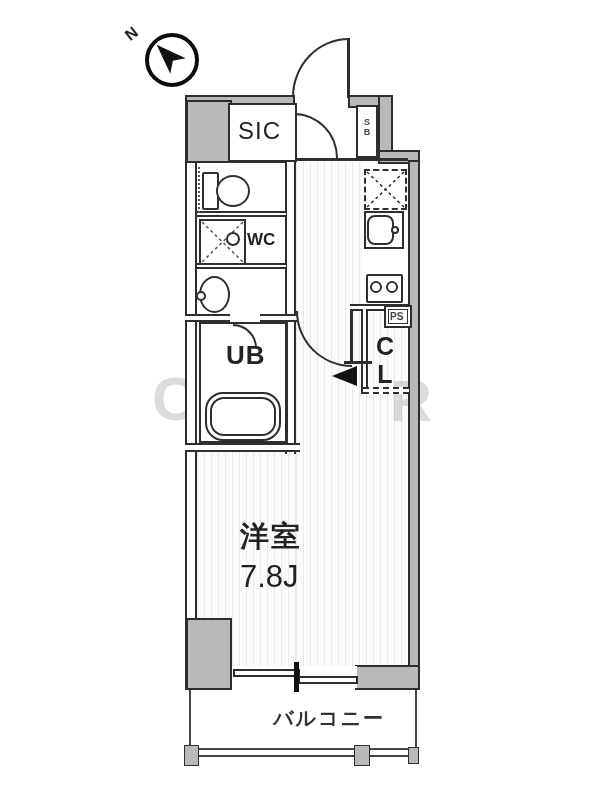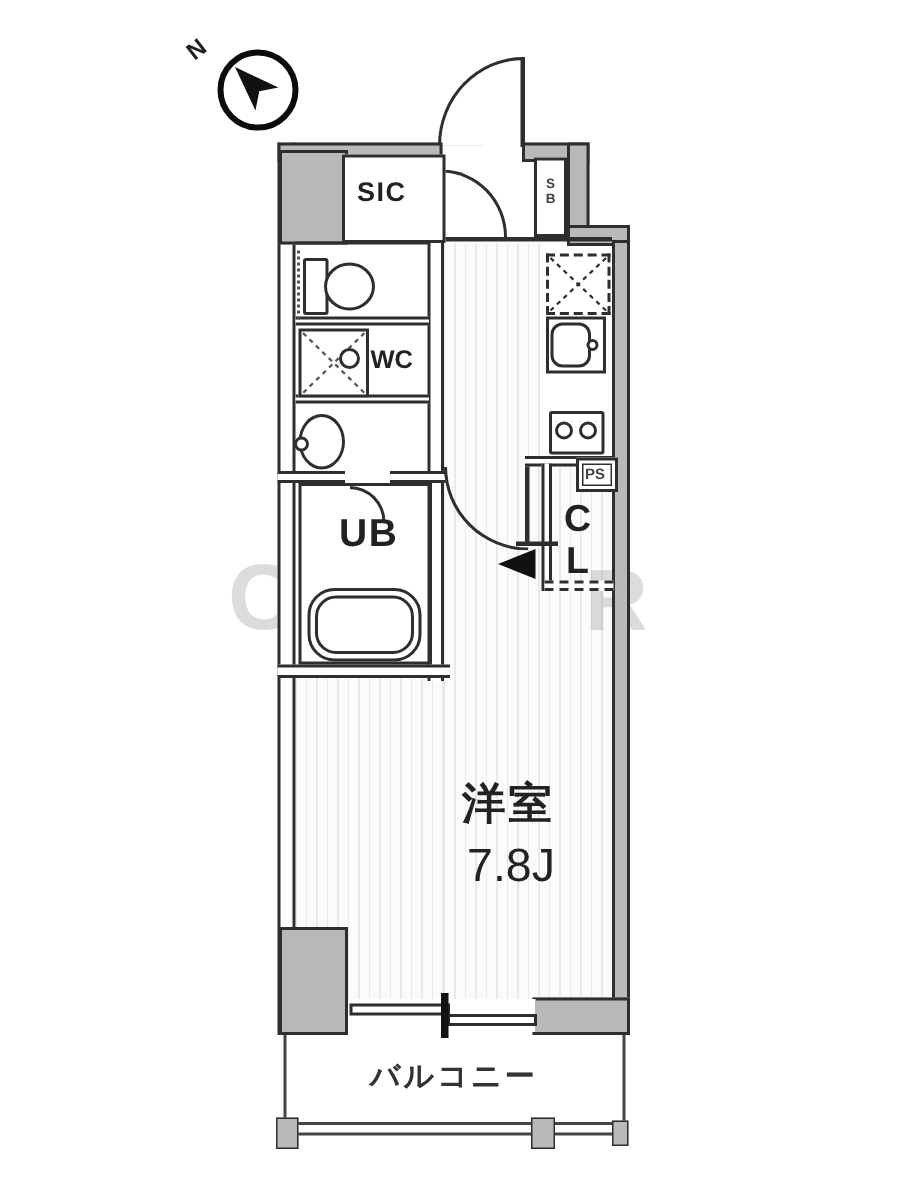--- a/index.html
+++ b/index.html
@@ -51,21 +51,21 @@
   <div class="abs wall" style="left:378px;top:150px;width:42px;height:14px;"></div>
   <div class="abs wall" style="left:408px;top:160px;width:12px;height:507px;"></div>
   <div class="abs wall" style="left:186px;top:100px;width:46px;height:63px;"></div>
   <div class="abs wall" style="left:186px;top:618px;width:46px;height:72px;"></div>
   <div class="abs wall" style="left:355px;top:665px;width:65px;height:25px;"></div>
 
   <div class="abs arc" style="left:292px;top:38px;width:57px;height:59px;border-top:2px solid #2e2e2e;border-left:2px solid #2e2e2e;border-top-left-radius:100%;"></div>
   <div class="abs hline" style="left:347px;top:38px;width:3px;height:60px;"></div>
 
   <div class="abs fix" style="left:228px;top:103px;width:69px;height:59px;z-index:9;"></div>
-  <div class="abs label" style="left:238px;top:119px;font-size:18px;font-weight:bold;letter-spacing:1px;z-index:12;">SIC</div>
+  <div class="abs label" style="left:238px;top:119px;font-size:24px;font-weight:normal;letter-spacing:1px;z-index:12;">SIC</div>
   <div class="abs arc" style="left:294px;top:113px;width:44px;height:45px;border-top:2px solid #2e2e2e;border-right:2px solid #2e2e2e;border-top-right-radius:100%;"></div>
   <div class="abs hline" style="left:293px;top:112px;width:2px;height:46px;"></div>
 
   <div class="abs fix" style="left:356px;top:105px;width:22px;height:53px;"></div>
   <div class="abs label vtext" style="left:362px;top:117px;font-size:9px;font-weight:bold;color:#444;">SB</div>
 
   <div class="abs hline" style="left:296px;top:158px;width:112px;height:3px;"></div>
 
   <div class="abs wall-core" style="left:285px;top:158px;width:11px;height:296px;"></div>
 
@@ -116,31 +116,31 @@
   </div>
   <div class="abs label" style="left:390px;top:312px;font-size:10px;font-weight:bold;color:#444;z-index:12;">PS</div>
   <div class="abs wall-core" style="left:361px;top:309px;width:7px;height:85px;z-index:8;"></div>
   <div class="abs" style="left:363px;top:387px;width:46px;height:7px;border-top:2px dashed #2e2e2e;border-bottom:2px dashed #2e2e2e;background:#fff;z-index:8;"></div>
   <div class="abs label vtext" style="left:372px;top:332px;font-size:25px;font-weight:bold;line-height:1;">CL</div>
   <div class="abs arc" style="left:296px;top:311px;width:56px;height:56px;border-left:2px solid #2e2e2e;border-bottom:2px solid #2e2e2e;border-bottom-left-radius:100%;"></div>
   <div class="abs hline" style="left:350px;top:311px;width:3px;height:52px;"></div>
   <div class="abs hline" style="left:344px;top:361px;width:28px;height:3px;z-index:9;"></div>
   <div class="abs" style="left:332px;top:366px;width:0;height:0;border-top:10px solid transparent;border-bottom:10px solid transparent;border-right:25px solid #111;z-index:9;"></div>
 
-  <div class="abs label" style="left:240px;top:522px;width:130px;text-align:right;">
+  <div class="abs label" style="left:240px;top:522px;width:130px;text-align:left;">
     <div style="font-size:29px;font-weight:bold;letter-spacing:2px;">洋室</div>
     <div style="font-size:31px;font-weight:normal;margin-top:10px;">7.8J</div>
   </div>
 
   <div class="abs whitefloor" style="left:232px;top:666px;width:125px;height:22px;z-index:6;"></div>
   <div class="abs fix" style="left:233px;top:669px;width:67px;height:8px;z-index:8;"></div>
   <div class="abs fix" style="left:298px;top:676px;width:60px;height:8px;z-index:8;"></div>
   <div class="abs" style="left:294px;top:662px;width:5px;height:30px;background:#111;z-index:9;"></div>
 
   <div class="abs" style="left:189px;top:690px;width:3px;height:62px;border-left:2px solid #444;z-index:6;"></div>
   <div class="abs" style="left:414px;top:690px;width:3px;height:60px;border-right:2px solid #444;z-index:6;"></div>
   <div class="abs" style="left:189px;top:748px;width:229px;height:9px;border-top:2px solid #444;border-bottom:2px solid #444;background:#fff;z-index:6;"></div>
   <div class="abs wall" style="left:184px;top:745px;width:15px;height:21px;border-width:1.5px;"></div>
   <div class="abs wall" style="left:354px;top:745px;width:16px;height:21px;border-width:1.5px;"></div>
   <div class="abs wall" style="left:408px;top:747px;width:11px;height:17px;border-width:1.5px;"></div>
-  <div class="abs label" style="left:220px;top:708px;width:165px;text-align:center;font-size:20px;font-weight:bold;color:#333;letter-spacing:2px;">バルコニー</div>
+  <div class="abs label" style="left:220px;top:708px;width:165px;text-align:right;font-size:20px;font-weight:bold;color:#333;letter-spacing:2px;">バルコニー</div>
 
 </div>
 
 </body></html>

